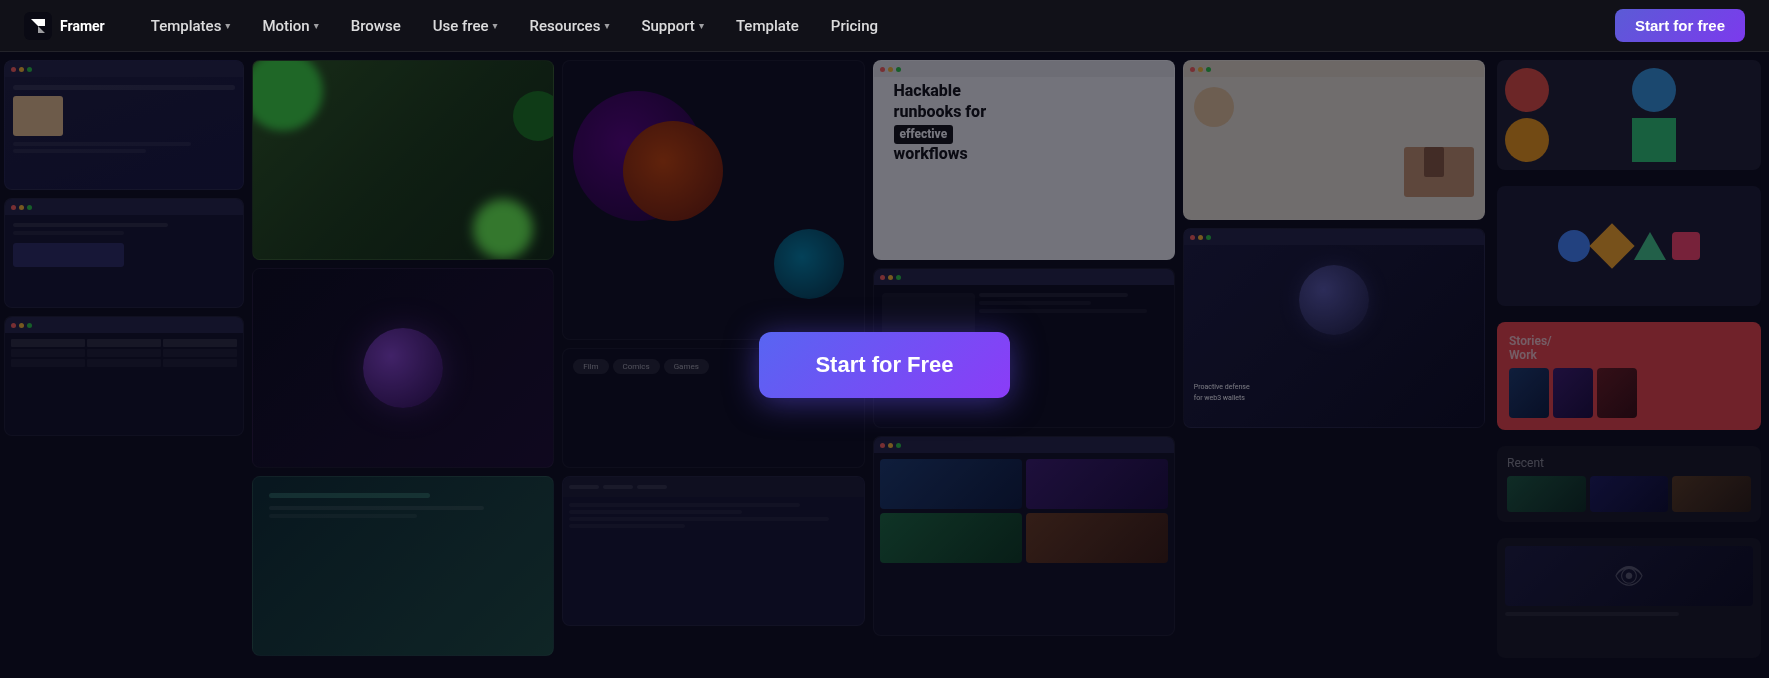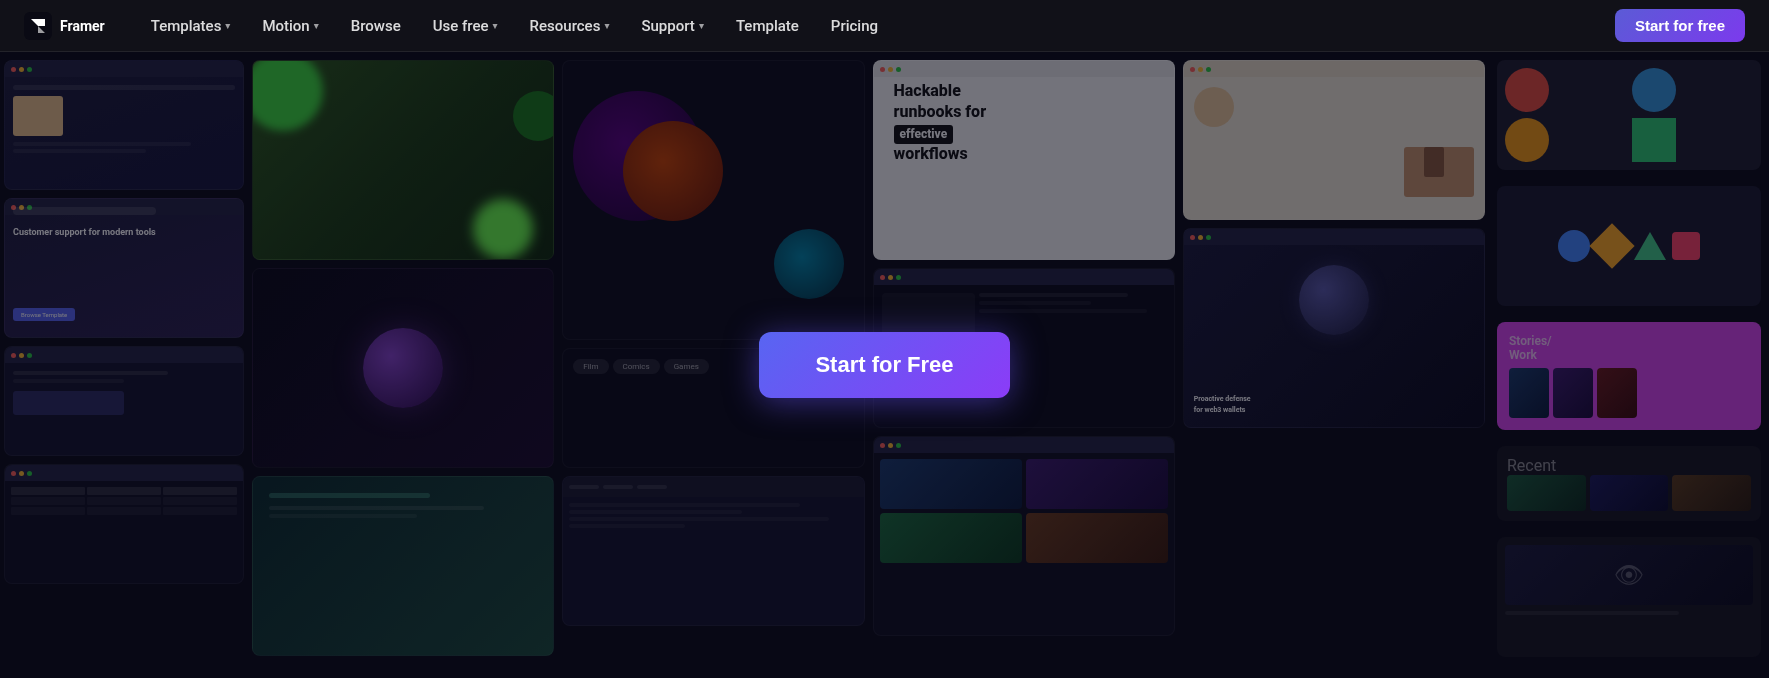--- a/index.html
+++ b/index.html
@@ -236,21 +236,21 @@
       display: inline-block;
       background: #111;
       color: #fff;
       font-size: 12px;
       padding: 2px 6px;
       border-radius: 3px;
     }
 
     .card-stories {
       padding: 12px;
-      background: #d946ef;
+      background: #ef4444;
     }
     .stories-label {
       font-size: 12px;
       font-weight: 600;
       color: rgba(255,255,255,0.7);
       margin-bottom: 6px;
     }
     .stories-images {
       display: flex;
       gap: 4px;
@@ -262,22 +262,23 @@
     }
     .st1 { background: linear-gradient(135deg, #1a3a6a, #0a1a3a); }
     .st2 { background: linear-gradient(135deg, #3a1a6a, #1a0a3a); }
     .st3 { background: linear-gradient(135deg, #6a1a1a, #3a0a0a); }
 
     .card-recent {
       padding: 10px;
       background: #14141e;
     }
     .recent-label {
-      font-size: 16px;
+      font-size: 12px;
       color: rgba(255,255,255,0.5);
+      margin-bottom: 6px;
     }
     .recent-items {
       display: flex;
       gap: 4px;
     }
     .recent-thumb {
       flex: 1; height: 36px;
       border-radius: 4px;
     }
     .rt1 { background: linear-gradient(135deg, #1a5a3a, #0a2a1a); }
@@ -399,29 +400,20 @@
         <div class="tmpl-body">
           <div style="width:100%;height:5px;background:rgba(255,255,255,0.1);border-radius:3px;margin-bottom:6px;"></div>
           <div style="display:flex;gap:4px;margin-bottom:6px;">
             <div style="width:50px;height:40px;background:#e8c08a;border-radius:3px;"></div>
           </div>
           <div style="width:80%;height:4px;background:rgba(255,255,255,0.07);border-radius:2px;margin-bottom:3px;"></div>
           <div style="width:60%;height:4px;background:rgba(255,255,255,0.07);border-radius:2px;"></div>
         </div>
       </div>
 
-      <div class="tmpl-card card-customer">
-        <div class="tmpl-card-header">
-          <div class="dot dot-r"></div>
-          <div class="dot dot-y"></div>
-          <div class="dot dot-g"></div>
-        </div>
-        <div class="card-customer-title">Customer support for modern tools</div>
-        <div class="card-cta">Browse Template</div>
-      </div>
 
       <div class="tmpl-card" style="height:110px;background:#12122a;">
         <div class="tmpl-card-header">
           <div class="dot dot-r"></div>
           <div class="dot dot-y"></div>
           <div class="dot dot-g"></div>
         </div>
         <div style="padding:8px;">
           <div style="height:4px;width:70%;background:rgba(255,255,255,0.1);border-radius:2px;margin-bottom:4px;"></div>
           <div style="height:4px;width:50%;background:rgba(255,255,255,0.07);border-radius:2px;margin-bottom:4px;"></div>
@@ -558,21 +550,21 @@
         </div>
       </div>
       <div class="tmpl-card" style="height:200px;background:linear-gradient(135deg,#1a1a3a,#0a0a1a);">
         <div class="tmpl-card-header">
           <div class="dot dot-r"></div>
           <div class="dot dot-y"></div>
           <div class="dot dot-g"></div>
         </div>
         <div style="padding:10px;position:relative;height:170px;">
           <div style="width:70px;height:70px;border-radius:50%;background:radial-gradient(circle at 35% 35%,#5a5aaa,#1a1a3a);margin:10px auto;box-shadow:0 0 20px rgba(100,100,200,0.3);"></div>
-          <div style="position:absolute;bottom:0;left:10px;font-size:7px;font-weight:700;color:#fff;line-height:1.5;">Proactive defense<br>for web3 wallets</div>
+          <div style="position:absolute;bottom:12px;left:10px;font-size:7px;font-weight:400;color:#fff;line-height:1.5;">Proactive defense<br>for web3 wallets</div>
         </div>
       </div>
     </div>
 
     <div class="bg-col" style="padding:8px;">
 
       <div style="background:#1e1e2e;border-radius:8px;padding:8px;display:grid;grid-template-columns:1fr 1fr;gap:6px;margin-bottom:8px;">
         <div style="width:44px;height:44px;border-radius:50%;background:#e74c3c;"></div>
         <div style="width:44px;height:44px;border-radius:50%;background:#3498db;"></div>
         <div style="width:44px;height:44px;border-radius:50%;background:#f39c12;"></div>

